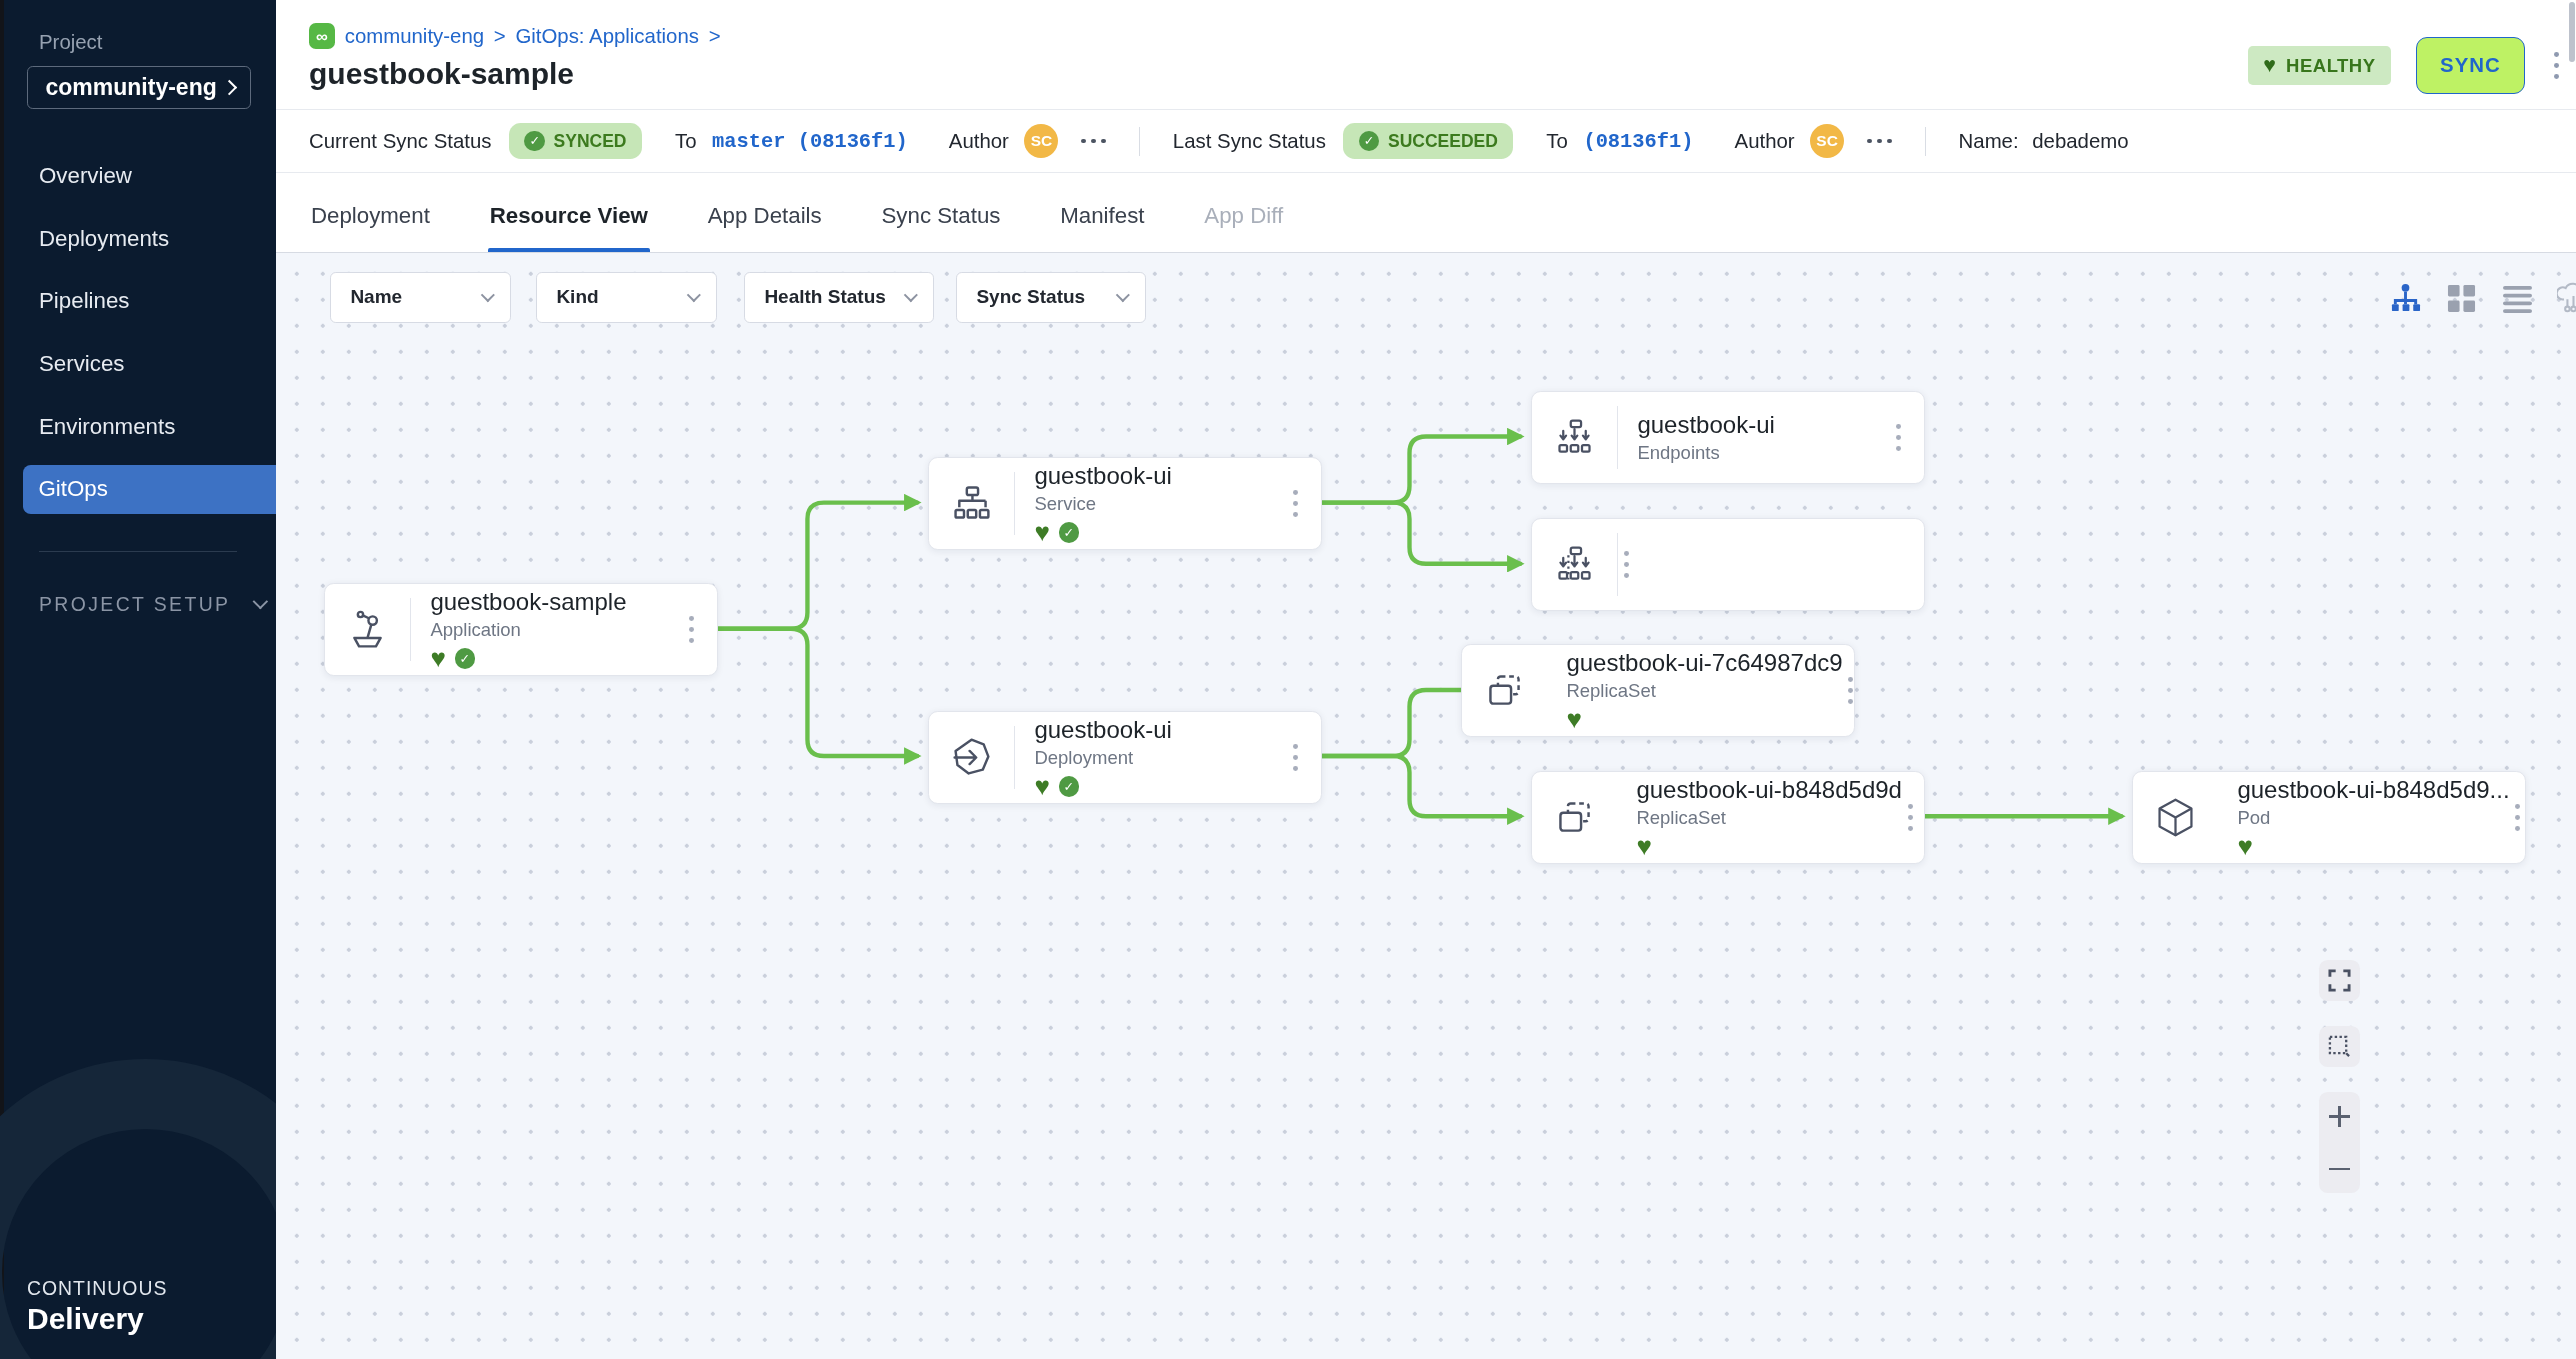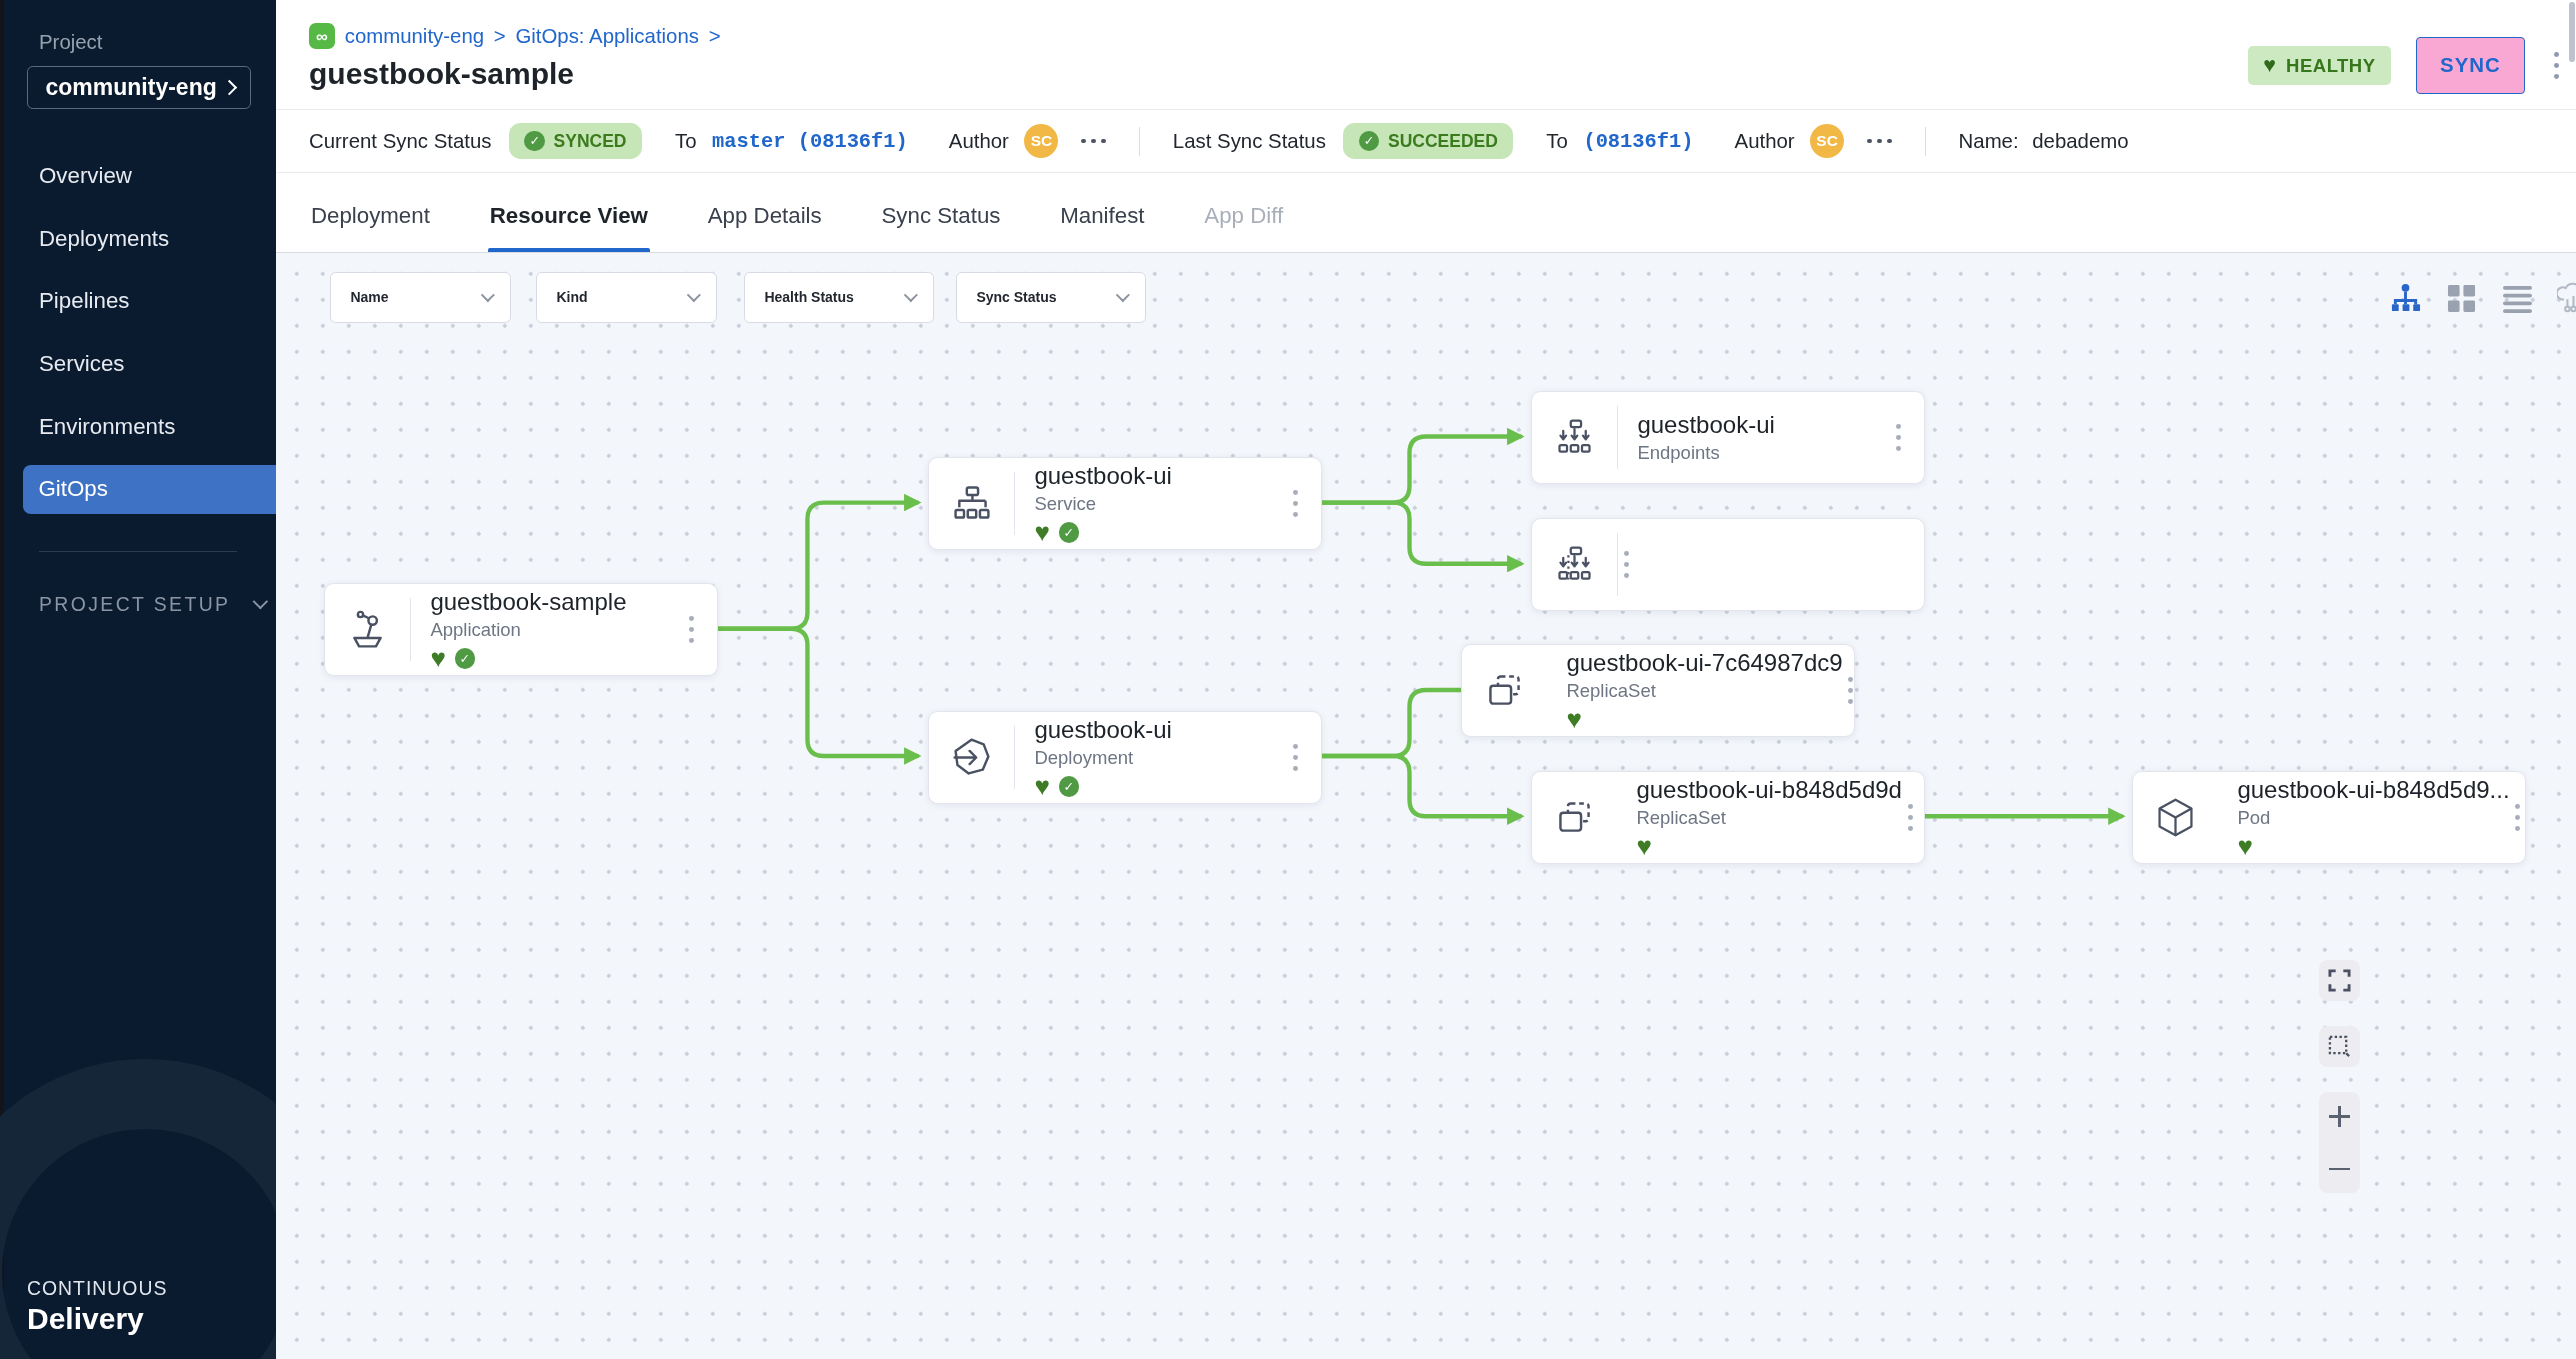--- a/index.html
+++ b/index.html
@@ -29,21 +29,21 @@
 
   .topbar { position:relative; height:109px; background:#fff; padding:23px 0 0 33px; }
   .breadcrumb { display:flex; align-items:center; gap:9.7px; font-size:20.4px; color:#2166cb; }
   .crumb { cursor:pointer; }
   .crumb-sep { color:#2166cb; }
   .gitops-logo { display:inline-flex; align-items:center; justify-content:center; width:26px; height:26px; border-radius:6.8px; background:#56b845; color:#fff; font-size:16.5px; font-weight:700; }
   .page-title { margin-top:7.8px; font-size:30px; font-weight:700; color:#1d2329; }
   .top-actions { position:absolute; right:13.6px; top:37px; display:flex; align-items:center; gap:25px; }
   .healthy-badge { display:flex; align-items:center; gap:9.7px; background:#cde9c2; border-radius:4.9px; padding:8.7px 15.5px; color:#38761c; font-size:18.5px; font-weight:700; letter-spacing:0.5px; }
   .healthy-badge .heart { color:#2f6b1a; font-size:21.4px; line-height:1; }
-  .sync-btn { background:#f9a8d4; border:1.9px solid #2166cb; border-radius:4px; color:#2166cb; font-size:20.4px; font-weight:700; letter-spacing:1px; padding:16px 23px; cursor:pointer; }
+  .sync-btn { background:#bef264; border:1.9px solid #2166cb; border-radius:11px; color:#2166cb; font-size:20.4px; font-weight:700; letter-spacing:1px; padding:16px 23px; cursor:pointer; }
   .kebab-v { display:flex; flex-direction:column; gap:5.8px; padding:3.9px; cursor:pointer; }
   .kebab-v i { width:4.9px; height:4.9px; border-radius:50%; background:#8f9ab0; }
 
   .statusbar { height:64px; background:#fff; border-top:1px solid #e7eaef; border-bottom:1px solid #e7eaef; display:flex; align-items:center; padding-left:33px; font-size:20.4px; color:#22272f; }
   .sb-label { margin-right:17.5px; }
   .pill { display:flex; align-items:center; gap:8.7px; background:#c6e6b7; border-radius:11.7px; padding:7.8px 15.5px; color:#3c7a1e; font-size:17.5px; font-weight:700; }
   .check-circ { display:inline-flex; align-items:center; justify-content:center; width:20.4px; height:20.4px; border-radius:50%; background:#4f9a43; color:#fff; font-size:12.6px; font-weight:700; }
   .to-label { margin:0 15.5px 0 33px; font-weight:500; }
   .link { color:#2166cb; font-weight:700; cursor:pointer;font-family:Liberation Mono, monospace; }
   .author-label { margin:0 15.5px 0 41px; }
@@ -56,21 +56,21 @@
   .tabsbar { height:80px; background:#fff; border-bottom:1px solid #d7dbe3; display:flex; align-items:flex-end; padding-left:33px; }
   .tab { position:relative; font-size:22.3px; color:#3a414d; padding:0 1.9px 23px 1.9px; margin-right:56px; cursor:pointer; }
   .tab.active { font-weight:700; color:#1d2329; }
   .tab.active::after { content:""; position:absolute; left:0; right:0; bottom:0; height:3.9px; background:#2166cb; border-radius:1.9px 1.9px 0 0; }
   .tab.disabled { color:#a9afba; cursor:default; }
 
   
   .canvas { position:relative; flex:1; background-color:#f3f6fb; background-image:radial-gradient(#c9cfdb 1.6px, transparent 1.6px); background-size:26px 26px; background-position:7.8px 7.8px; overflow:hidden; }
 
   .filter-box { position:absolute; top:18.5px; height:51px; background:#fff; border:1px solid #d7dbe4; border-radius:5.8px; display:flex; align-items:center; justify-content:space-between; padding:0 17.5px 0 19.4px; cursor:pointer; }
-  .filter-box span { font-size:14px; font-weight:600; color:#22272f; }
+  .filter-box span { font-size:19px; font-weight:600; color:#22272f; }
   .filter-chev { width:9.7px; height:9.7px; border-right:2.4px solid #8d93a1; border-bottom:2.4px solid #8d93a1; transform:rotate(45deg); margin-top:-4.9px; }
 
   .view-toggles { position:absolute; top:29px; right:-13.6px; display:flex; align-items:center; gap:23px; }
   .vt { width:33px; height:33px; display:flex; align-items:center; justify-content:center; cursor:pointer; }
 
   .node { position:absolute; width:394px; height:93px; background:#fff; border:1px solid #e2e5ec; border-radius:9.7px; box-shadow:0 1.9px 7.8px rgba(20,30,50,.07); display:flex; align-items:center; }
   .node-icon { width:85px; display:flex; align-items:center; justify-content:center; flex:0 0 85px; }
   .node-vdiv { width:1px; align-self:stretch; margin:13.6px 0; background:#e2e5ec; }
   .node-body { flex:1; padding-left:19.4px; display:flex; flex-direction:column; justify-content:center; gap:2.9px; }
   .node-title { font-size:24px; color:#1d2329; font-weight:500; white-space:nowrap; overflow:hidden; }

